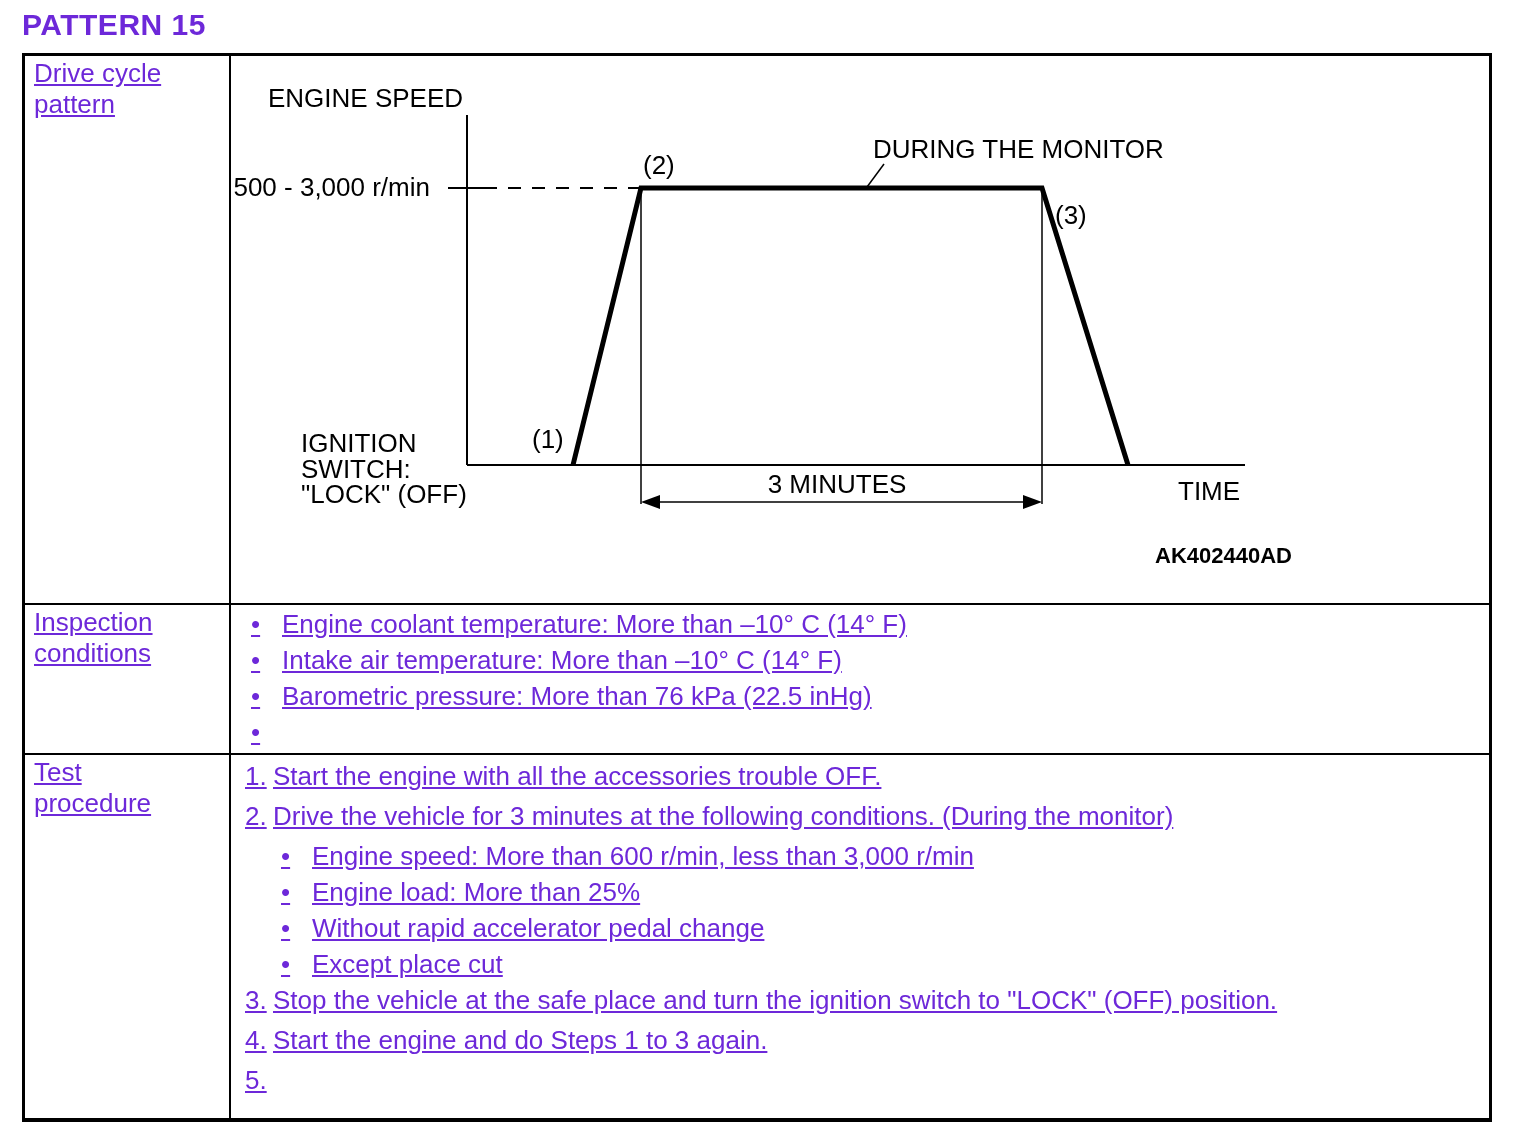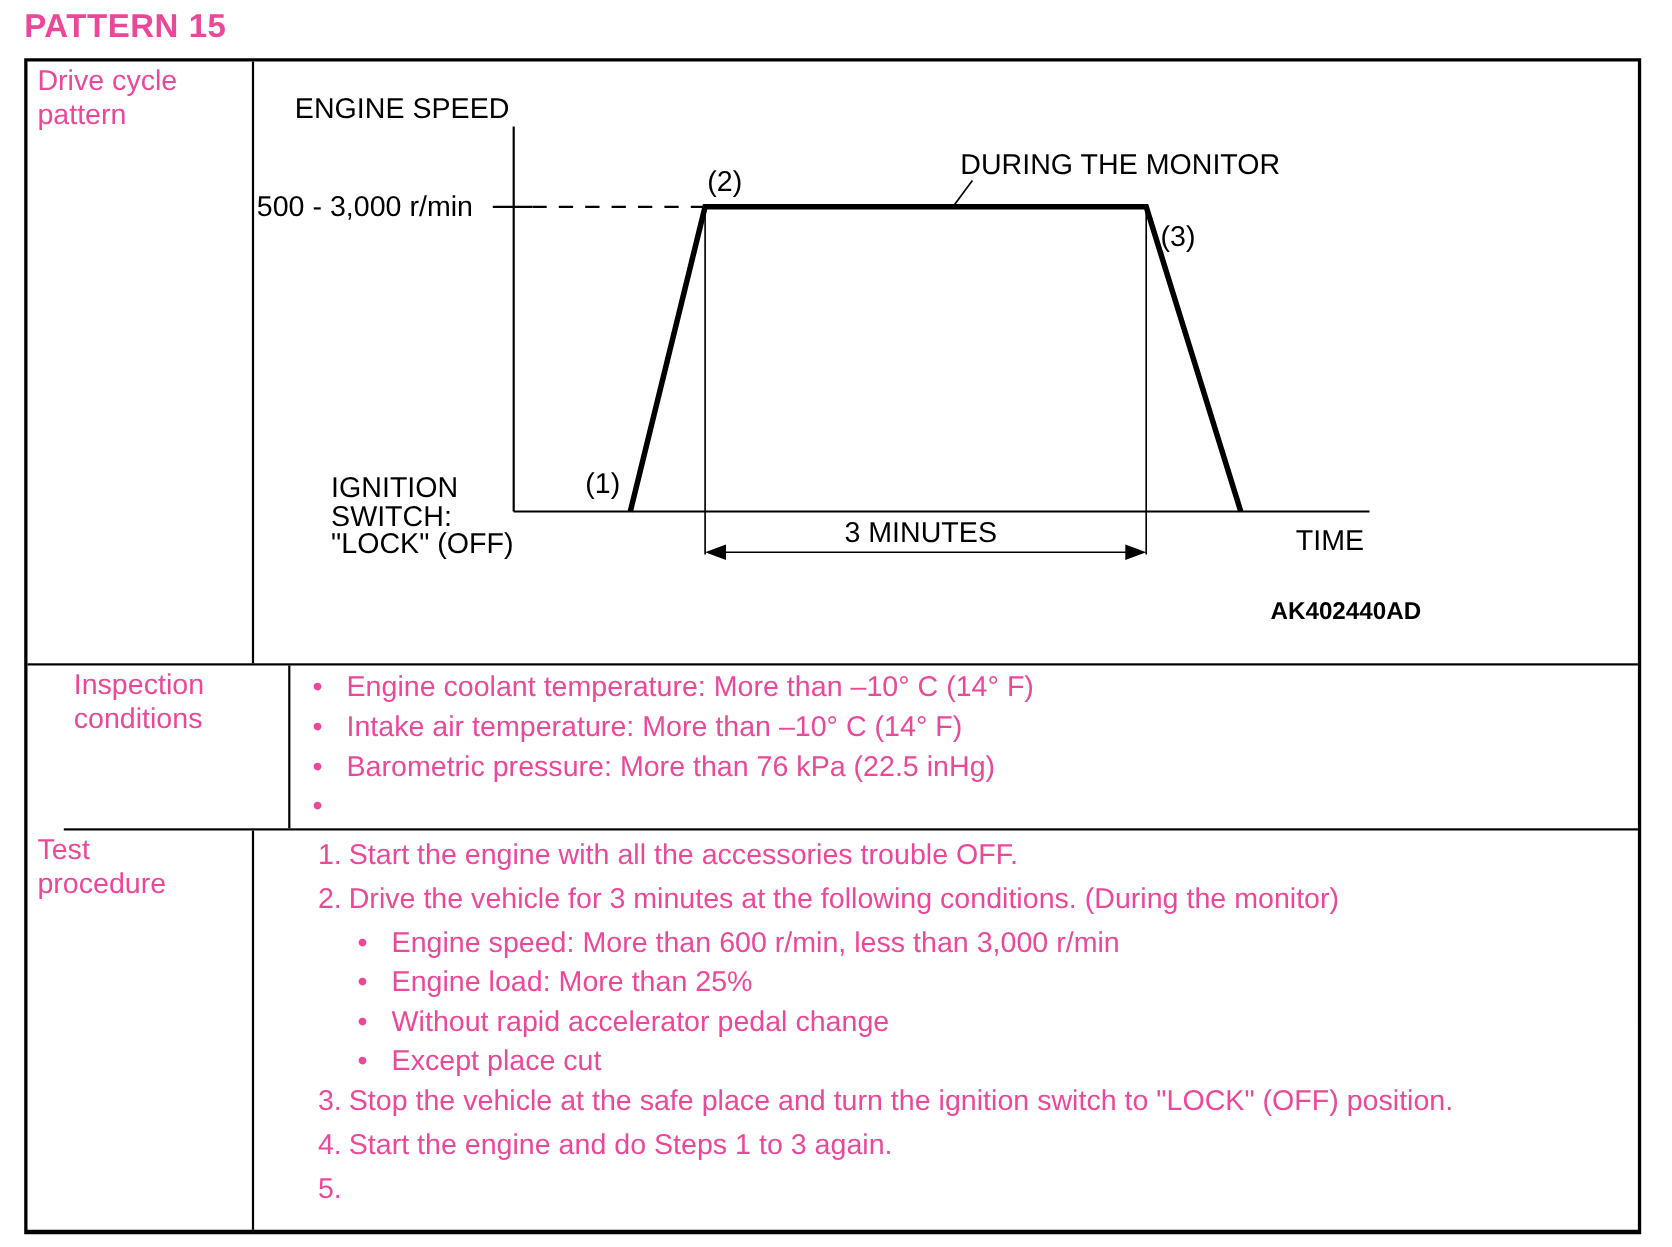--- a/index.html
+++ b/index.html
@@ -2,46 +2,47 @@
 <html><head>
 <meta charset="utf-8">
 <style>
   * { margin: 0; padding: 0; box-sizing: border-box; }
   html, body { background: #ffffff; }
   .page {
     position: relative;
     width: 1512px;
     height: 1134px;
     background: #ffffff;
-    color: #ec4899;
+    color: #6d28d9;
     font-family: "Liberation Sans", sans-serif;
   }
   .title {
     position: absolute;
     left: 22px;
     top: 8px;
     font-size: 30px;
     font-weight: 700;
     letter-spacing: 0.5px;
   }
   .pattern-table {
     position: absolute;
     left: 22px;
     top: 53px;
     width: 1470px;
     height: 1069px;
     border: 3px solid #000;
     border-bottom-width: 4px;
     display: flex;
     flex-direction: column;
+    text-decoration: underline;
   }
   .row { display: flex; border-bottom: 2px solid #000; }
-  .row:last-child { border-bottom: none; flex: 1; gap: 44px; }
+  .row:last-child { border-bottom: none; flex: 1; }
   .row-drive { height: 549px; }
-  .row-inspection { height: 150px; margin-left: 33px; }
+  .row-inspection { height: 150px; }
   .cell-label {
     width: 206px;
     flex-shrink: 0;
     border-right: 2px solid #000;
     padding: 2px 30px 2px 9px;
     font-size: 26px;
     line-height: 31px;
   }
   .cell-content { flex: 1; position: relative; overflow: hidden; }
   .diagram-svg { position: absolute; left: 0; top: 0; }

